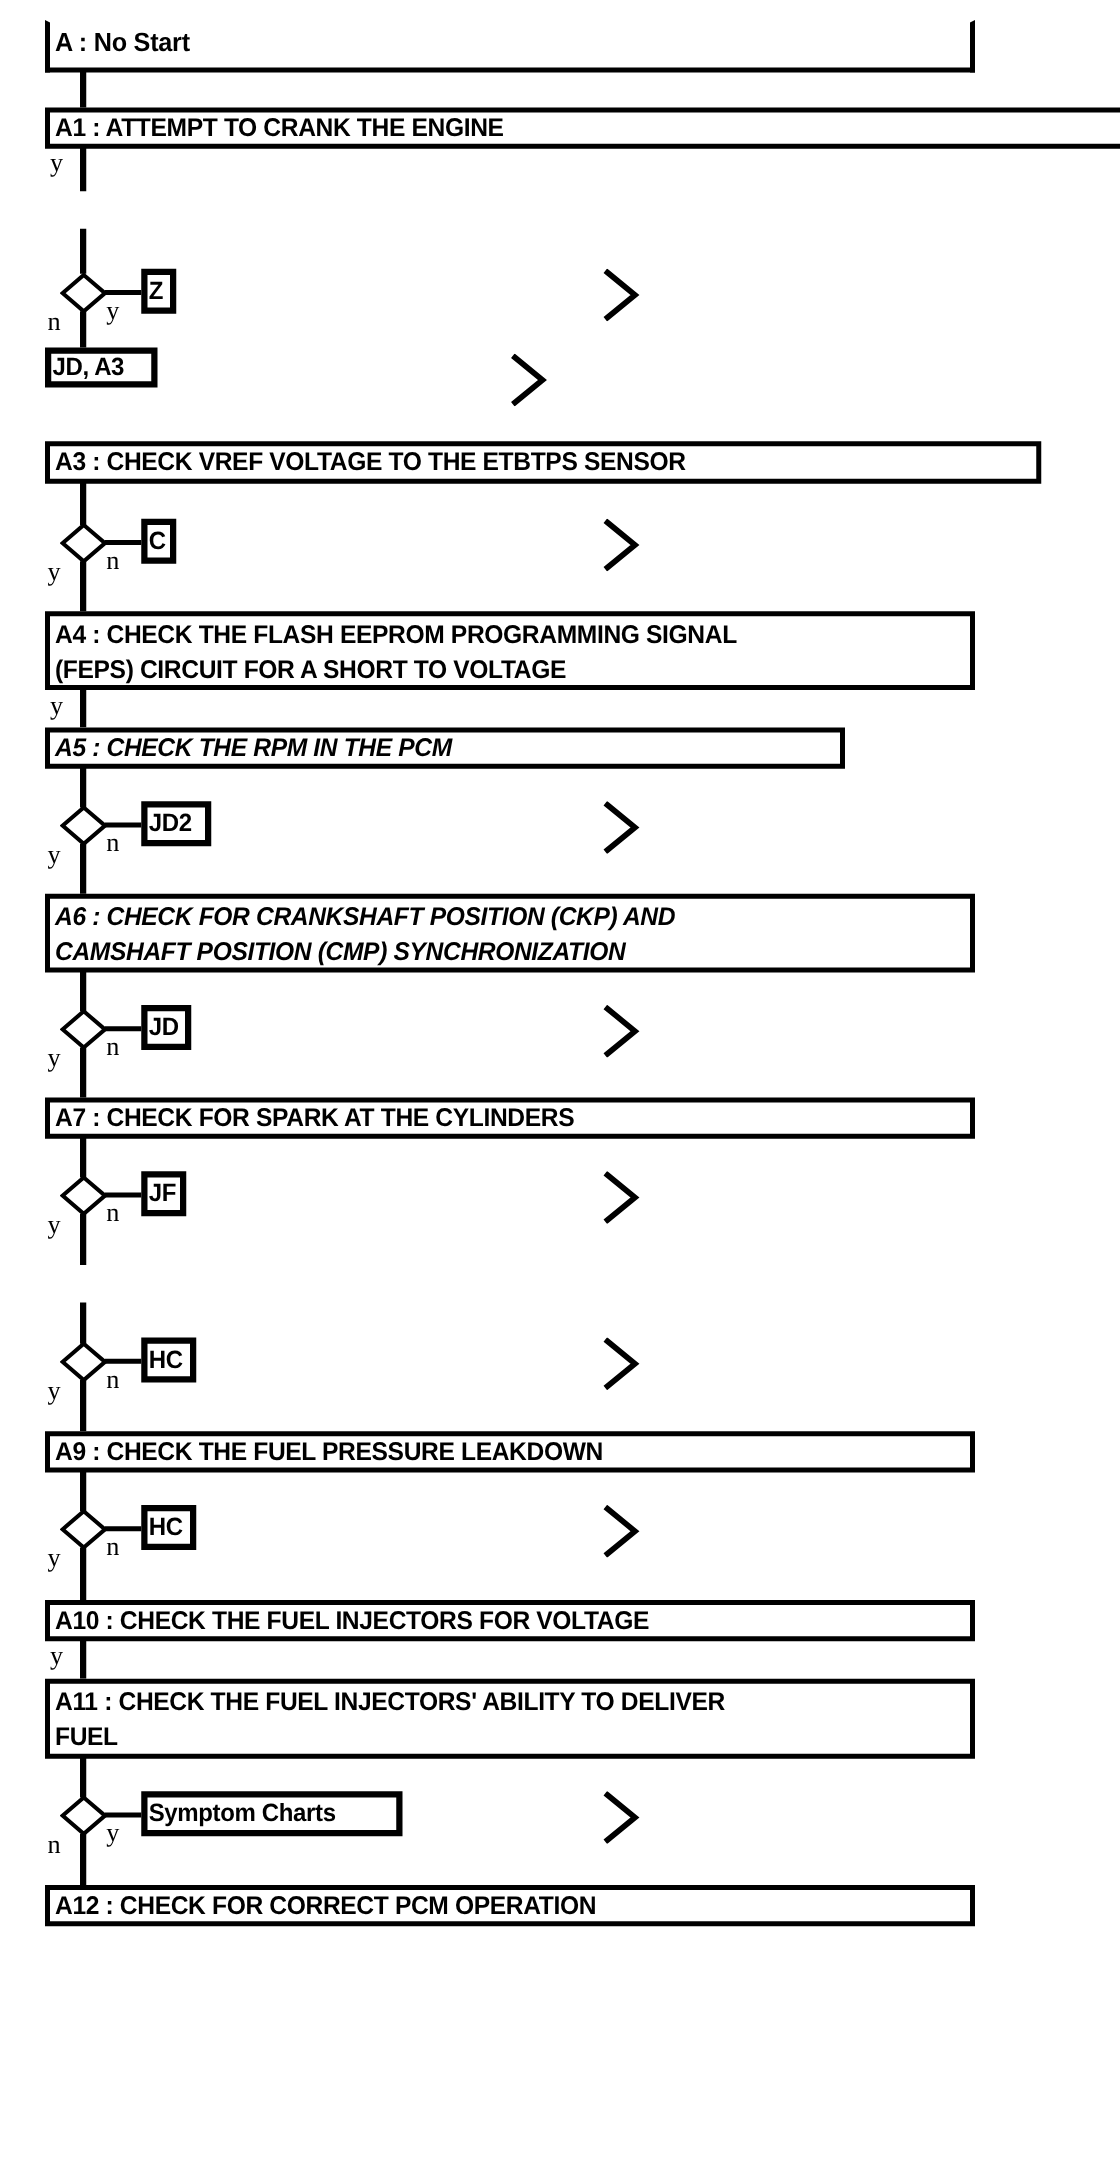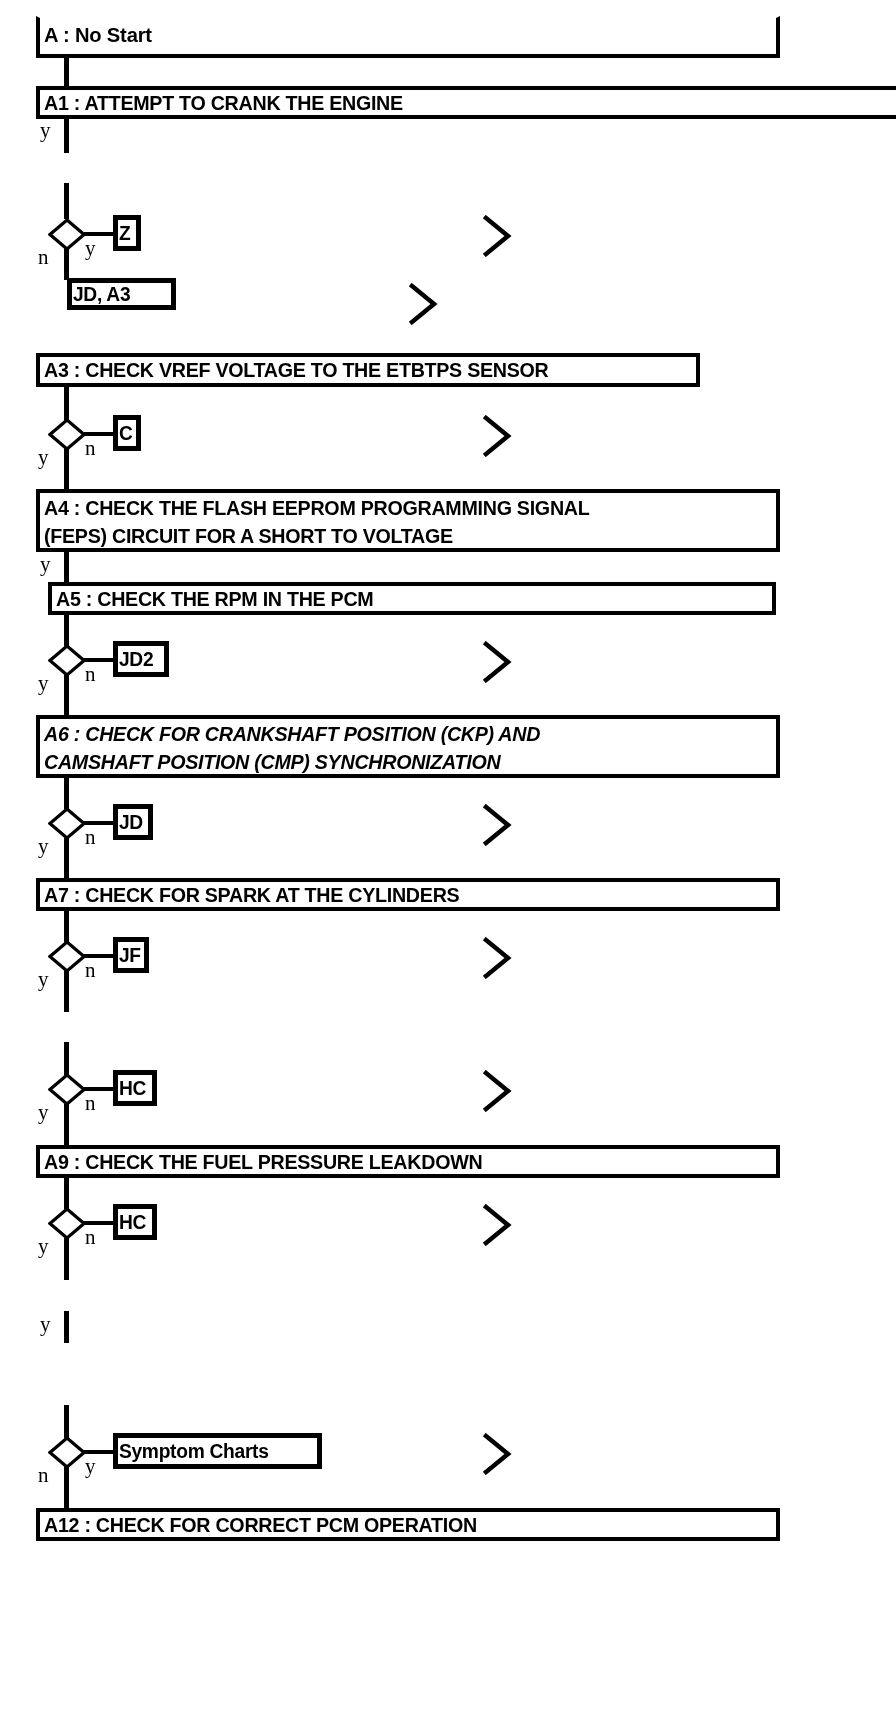--- a/index.html
+++ b/index.html
@@ -57,36 +57,36 @@
       <polygon points="19,2 36,16.5 19,31 2,16.5" fill="#fff" stroke="#000" stroke-width="3.2"></polygon>
     </svg>
   </div>
   <div class="hline" style="left:84px;top:232px;width:32px;height:4px;"></div>
   <div class="tag" style="left:113px;top:215px;width:28px;height:36px;">
     <span>Z</span>
   </div>
   <div class="lbl" style="left:85px;top:238px;">y</div>
   <div class="lbl" style="left:38px;top:247px;">n</div>
   <div class="vline" style="left:64px;top:249px;width:5px;height:31px;"></div>
-  <div class="tag" style="left:36px;top:278px;width:109px;height:32px;margin-left:31px;">
+  <div class="tag" style="left:36px;top:278px;width:90px;height:32px;">
     <span>JD, A3</span>
   </div>
 
   <div class="chev" style="left:482px;top:215px;width:32px;height:42px;">
     <svg width="32" height="42" viewBox="0 0 32 42">
         <polyline points="4,3 26,21 4,39" fill="none" stroke="#000" stroke-width="4.5" stroke-linecap="square"></polyline>
       </svg>
   </div>
   <div class="chev" style="left:408px;top:283px;width:32px;height:42px;">
     <svg width="32" height="42" viewBox="0 0 32 42">
         <polyline points="4,3 26,21 4,39" fill="none" stroke="#000" stroke-width="4.5" stroke-linecap="square"></polyline>
       </svg>
   </div>
 
-  <div class="node" style="left:36px;top:353px;width:664px;height:34px;">
+  <div class="node" style="left:36px;top:353px;width:797px;height:34px;">
     <div class="txt" style="line-height:26px;">A3 : CHECK VREF VOLTAGE TO THE ETBTPS SENSOR</div>
   </div>
   <div class="vline" style="left:64px;top:385px;width:5px;height:35px;"></div>
   <div class="diamond" style="left:48px;top:418px;width:38px;height:33px;">
     <svg width="38" height="33" viewBox="0 0 38 33">
       <polygon points="19,2 36,16.5 19,31 2,16.5" fill="#fff" stroke="#000" stroke-width="3.2"></polygon>
     </svg>
   </div>
   <div class="hline" style="left:84px;top:432px;width:32px;height:4px;"></div>
   <div class="tag" style="left:113px;top:415px;width:28px;height:36px;">
@@ -101,21 +101,21 @@
       </svg>
   </div>
 
   <div class="node" style="left:36px;top:489px;width:744px;height:63px;">
     <div class="txt" style="line-height:28px;top:1px;">A4 : CHECK THE FLASH EEPROM PROGRAMMING SIGNAL
 (FEPS) CIRCUIT FOR A SHORT TO VOLTAGE</div>
   </div>
   <div class="vline" style="left:64px;top:550px;width:5px;height:32px;"></div>
   <div class="lbl" style="left:40px;top:554px;">y</div>
 
-  <div class="node" style="left:48px;top:582px;width:728px;height:33px;">
+  <div class="node" style="left:36px;top:582px;width:640px;height:33px;font-style:italic;">
     <div class="txt" style="line-height:25px;">A5 : CHECK THE RPM IN THE PCM</div>
   </div>
   <div class="vline" style="left:64px;top:613px;width:5px;height:33px;"></div>
   <div class="diamond" style="left:48px;top:644px;width:38px;height:33px;">
     <svg width="38" height="33" viewBox="0 0 38 33">
       <polygon points="19,2 36,16.5 19,31 2,16.5" fill="#fff" stroke="#000" stroke-width="3.2"></polygon>
     </svg>
   </div>
   <div class="hline" style="left:84px;top:658px;width:32px;height:4px;"></div>
   <div class="tag" style="left:113px;top:641px;width:56px;height:36px;">
@@ -209,23 +209,30 @@
   </div>
   <div class="lbl" style="left:85px;top:1227px;">n</div>
   <div class="lbl" style="left:38px;top:1236px;">y</div>
   <div class="vline" style="left:64px;top:1238px;width:5px;height:42px;"></div>
   <div class="chev" style="left:482px;top:1204px;width:32px;height:42px;">
     <svg width="32" height="42" viewBox="0 0 32 42">
         <polyline points="4,3 26,21 4,39" fill="none" stroke="#000" stroke-width="4.5" stroke-linecap="square"></polyline>
       </svg>
   </div>
 
+  <div class="node" style="left:36px;top:1280px;width:744px;height:33px;">
+    <div class="txt" style="line-height:25px;">A10 : CHECK THE FUEL INJECTORS FOR VOLTAGE</div>
+  </div>
   <div class="vline" style="left:64px;top:1311px;width:5px;height:32px;"></div>
   <div class="lbl" style="left:40px;top:1314px;">y</div>
 
+  <div class="node" style="left:36px;top:1343px;width:744px;height:64px;">
+    <div class="txt" style="line-height:28px;top:1px;">A11 : CHECK THE FUEL INJECTORS' ABILITY TO DELIVER
+FUEL</div>
+  </div>
   <div class="vline" style="left:64px;top:1405px;width:5px;height:33px;"></div>
   <div class="diamond" style="left:48px;top:1436px;width:38px;height:33px;">
     <svg width="38" height="33" viewBox="0 0 38 33">
       <polygon points="19,2 36,16.5 19,31 2,16.5" fill="#fff" stroke="#000" stroke-width="3.2"></polygon>
     </svg>
   </div>
   <div class="hline" style="left:84px;top:1450px;width:32px;height:4px;"></div>
   <div class="tag" style="left:113px;top:1433px;width:209px;height:36px;">
     <span>Symptom Charts</span>
   </div>

